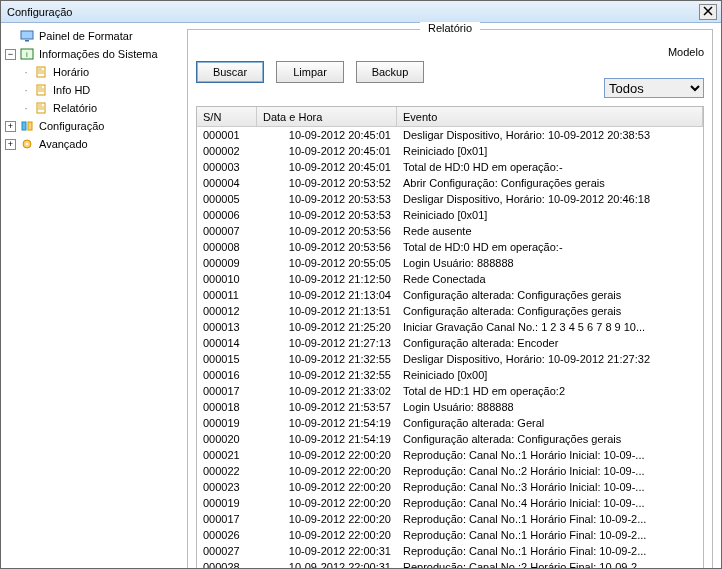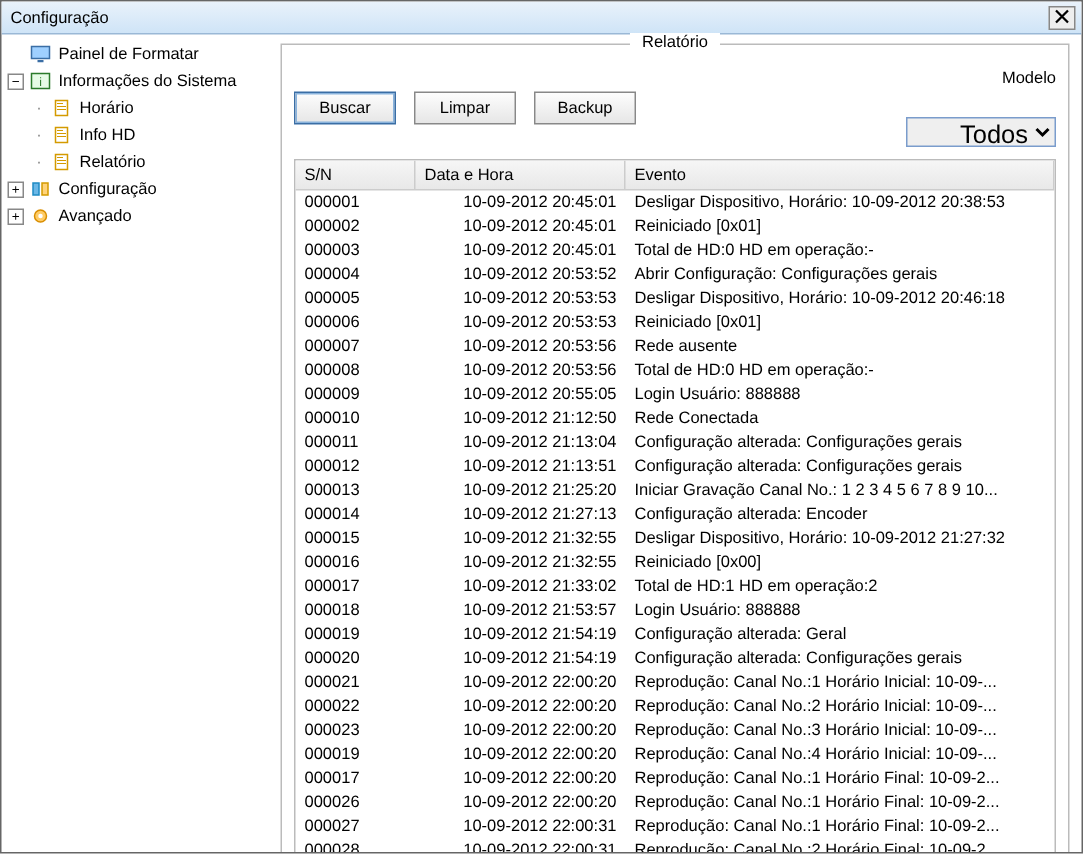--- a/index.html
+++ b/index.html
@@ -111,23 +111,22 @@
     margin-left: auto;
     display: flex;
     align-items: flex-end;
     gap: 20px;
     flex-direction: column;
   }
   .toolbar select {
     width: 100px;
     height: 20px;
     font-family: inherit;
-    font-size: 17px;
+    font-size: 13px;
     border: 1px solid #7a9ccc;
-    padding-left: 31px;
   }
   .table-wrap {
     flex: 1;
     border: 1px solid #bbb;
     overflow: hidden;
     position: relative;
     display: flex;
     flex-direction: column;
   }
   .thead {
@@ -136,21 +135,21 @@
     border-bottom: 1px solid #ccc;
     height: 20px;
     align-items: center;
   }
   .th {
     border-right: 1px solid #ccc;
     padding: 0 6px;
     height: 100%;
     display: flex; align-items: center;
   }
-  .col-sn { width: 80px; }
+  .col-sn { width: 60px; }
   .col-dt { width: 140px; text-align: right; }
   .col-ev { flex: 1; }
   .tbody {
     flex: 1;
     overflow-y: scroll;
     overflow-x: hidden;
   }
   .tr {
     display: flex;
     height: 16px;

